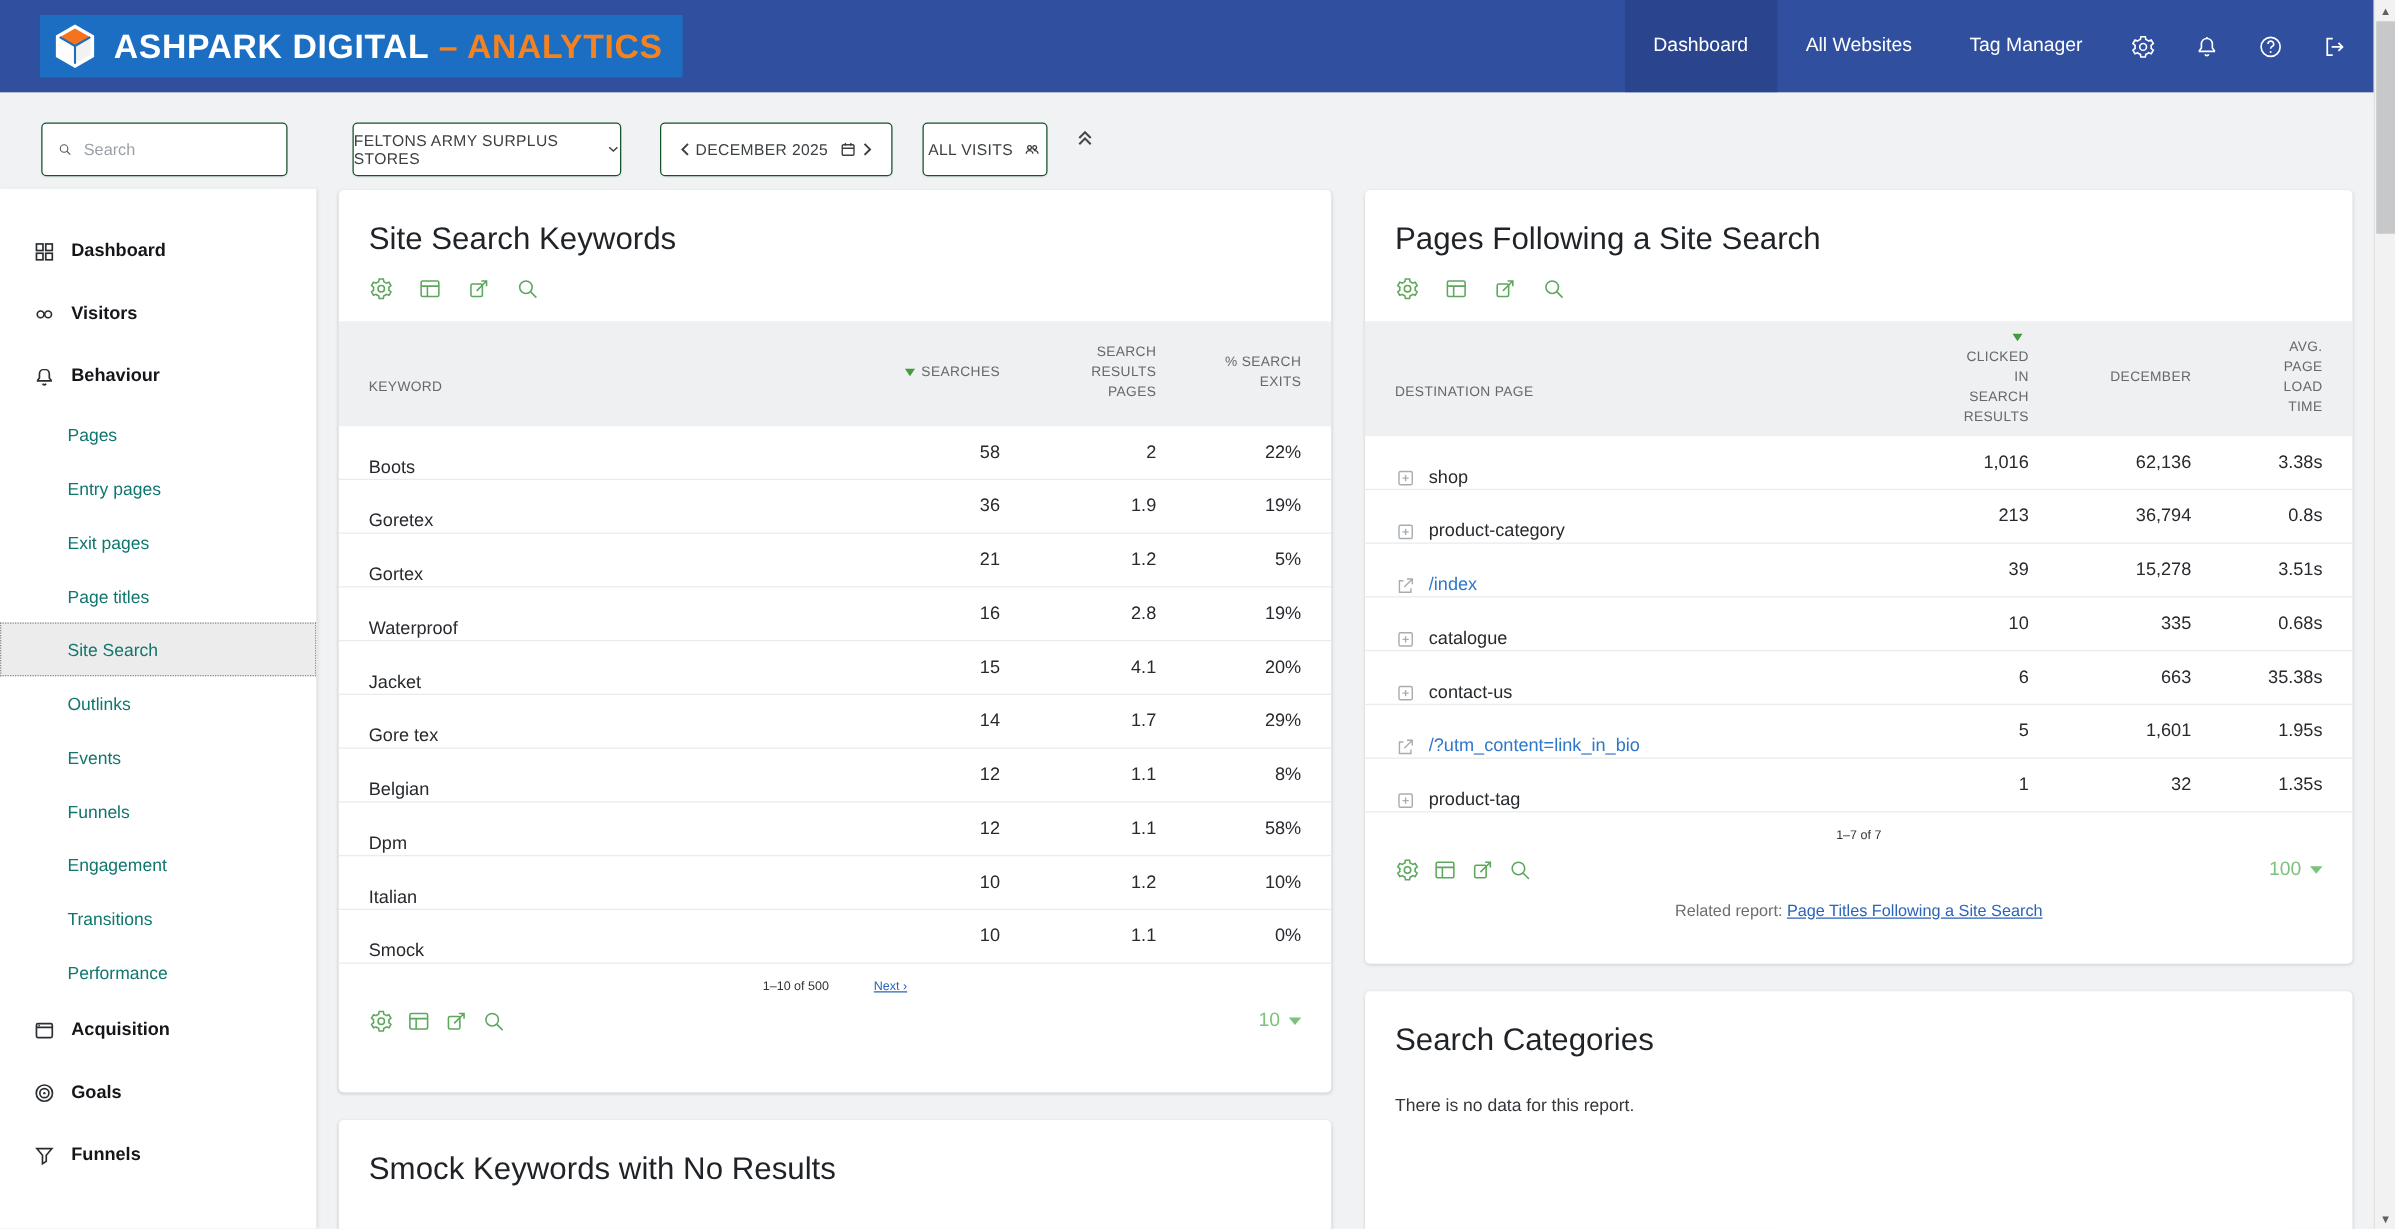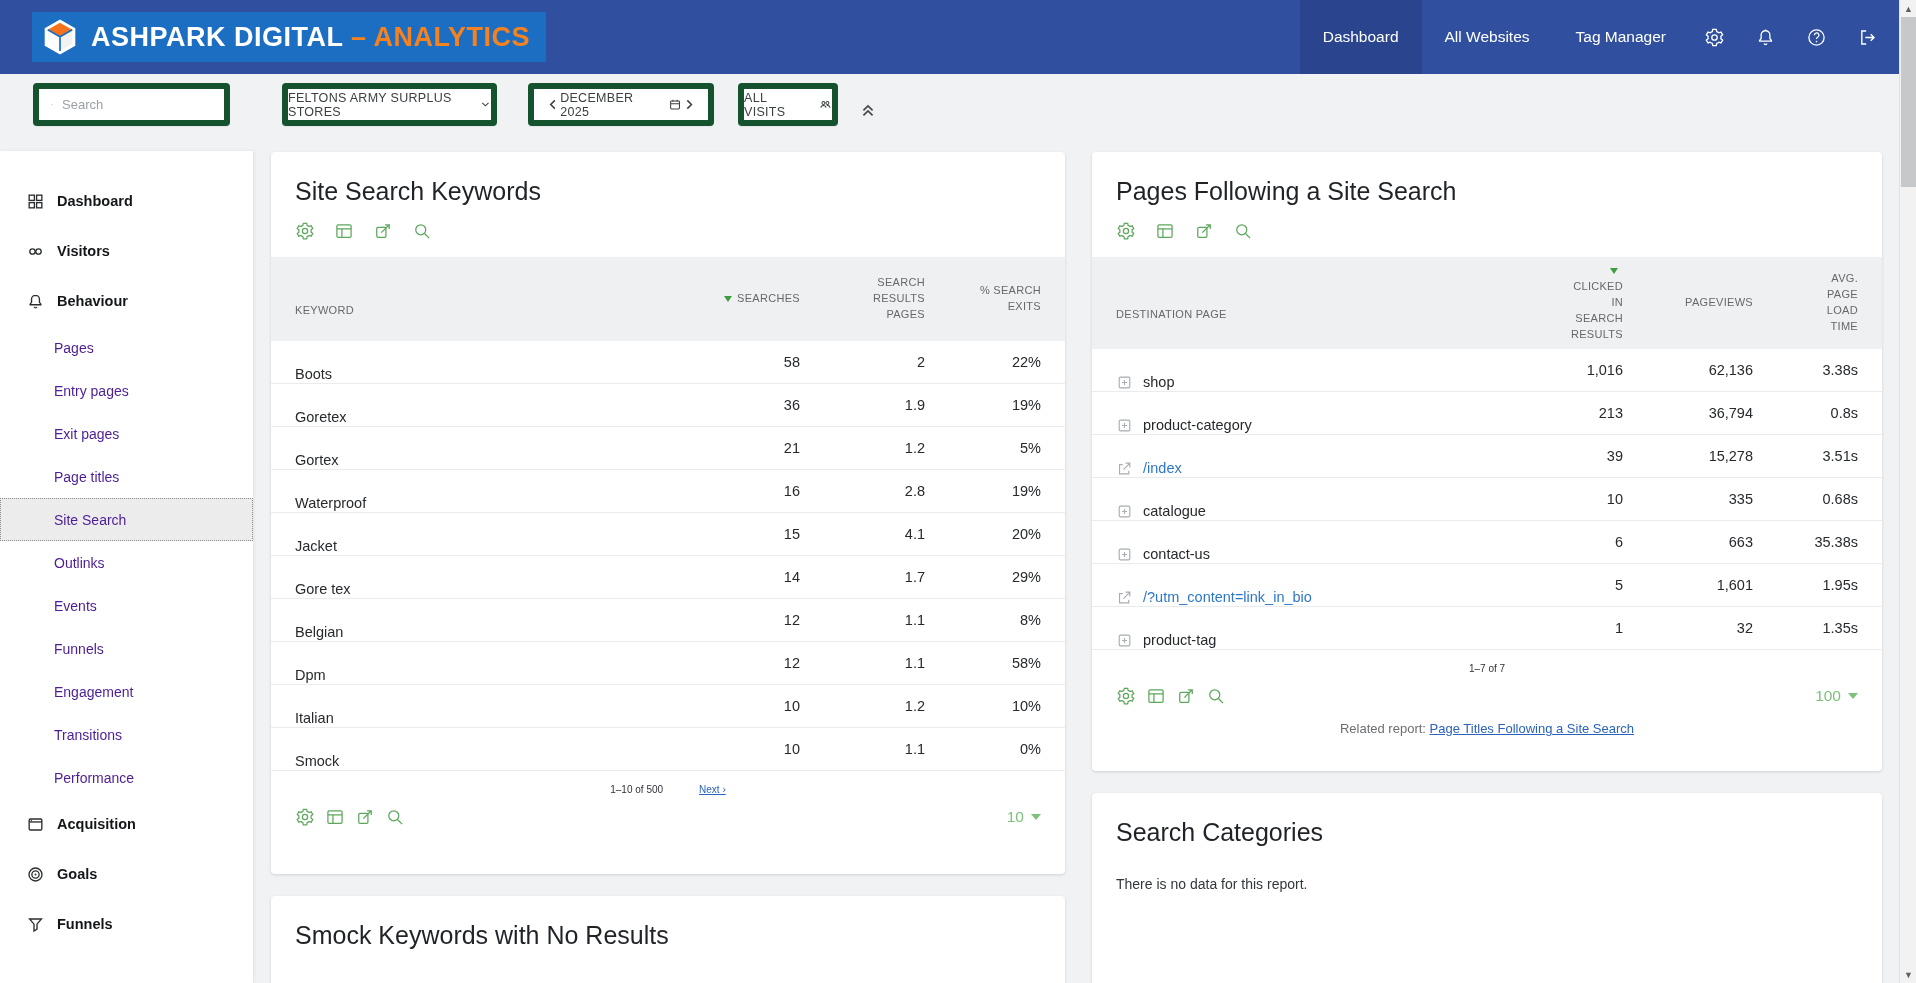--- a/index.html
+++ b/index.html
@@ -29,43 +29,43 @@
     display:flex; align-items:center; padding:0 23px; color:#fff; font-size:15.5px;
     cursor:pointer; white-space:nowrap;
   }
   .nav-item.active { background:#2a458e; }
   .nav-icon-btn { display:flex; align-items:center; justify-content:center; width:51px; color:#fff; cursor:pointer; }
   .nav-icon-btn svg { width:21px; height:21px; }
 
   
   .toolbar { position:absolute; top:74px; left:0; width:1899px; height:77px; background:#f1f2f3; }
   .tb-box {
-    position:absolute; top:9px; height:43px; background:#fff;
-    border:6px solid #14532d; border-radius:4px; box-shadow:0 1px 1px rgba(0,0,0,.05);
+    position:absolute; top:24px; height:43px; background:#fff;
+    border:1px solid #14532d; border-radius:4px; box-shadow:0 1px 1px rgba(0,0,0,.05);
     display:flex; align-items:center; font-size:12.5px; color:#3c4043; letter-spacing:.3px;
     cursor:pointer;
   }
   .tb-search { left:33px; width:197px; padding:0 12px; cursor:text; }
   .tb-search input { border:none; outline:none; font-size:13px; margin-left:9px; width:150px; color:#333; font-family:"Liberation Sans",sans-serif; background:transparent; }
   .tb-search input::placeholder { color:#9aa0a5; }
   .tb-site { left:282px; width:215px; justify-content:center; gap:10px; }
   .tb-date { left:528px; width:186px; justify-content:space-between; padding:0 12px; }
   .tb-date .date-mid { display:flex; align-items:center; gap:8px; }
   .tb-segment { left:738px; width:100px; justify-content:center; gap:8px; }
   .collapse-btn { position:absolute; left:858px; top:26px; color:#44484c; cursor:pointer; }
 
   
   .sidebar {
     position:absolute; left:0; top:151px; width:253px; height:832px;
     background:#fff; box-shadow:1px 0 3px rgba(0,0,0,.08); padding-top:25px; overflow:hidden;
   }
   .side-item { display:flex; align-items:center; cursor:pointer; }
   .side-item.lvl1 { height:50px; padding-left:26px; gap:12px; font-weight:bold; font-size:14.5px; color:#141619; }
   .side-item.lvl1 svg { width:19px; height:19px; color:#2b2e31; flex:none; }
-  .side-item.lvl2 { height:43px; padding-left:54px; font-size:14px; color:#4c1d95; }
+  .side-item.lvl2 { height:43px; padding-left:54px; font-size:14px; color:#0f766e; }
   .side-item.selected { background:#ececec; outline:1px dotted #8a8a8a; outline-offset:-1px; }
 
   
   .card { position:absolute; background:#fff; border-radius:4px; box-shadow:0 1px 3px rgba(0,0,0,.14); overflow:hidden; }
   #card-keywords   { left:271px;  top:152px; width:794px; height:722px; }
   #card-noresults  { left:271px;  top:896px; width:794px; height:260px; }
   #card-pages      { left:1092px; top:152px; width:790px; height:619px; }
   #card-categories { left:1092px; top:793px; width:790px; height:260px; }
 
   .widget-title { font-size:25px; font-weight:400; color:#1f2327; padding:25px 24px 0; }
@@ -426,21 +426,21 @@
         <circle cx="10.5" cy="10.5" r="6"></circle>
         <path d="M15 15l5.5 5.5"></path>
       </svg>
   </div>
   <div class="dtable">
     <div class="thead h-right">
       <div class="c-kw">
           <span>DESTINATION PAGE</span>
         </div>
       <div class="p-n1"><span class="wrap-58"><span class="tri-down"></span><span>CLICKED IN SEARCH RESULTS</span></span></div>
-      <div class="p-n2"><span>PAGEVIEWS</span></div>
+      <div class="p-n2"><span>DECEMBER</span></div>
       <div class="p-n3"><span class="wrap-40">AVG. PAGE LOAD TIME</span></div>
     </div>
     <div class="trow">
       <div class="c-kw">
           <span class="row-icon">
             <svg viewBox="0 0 24 24" fill="none" stroke="currentColor" stroke-width="1.6">
               <rect x="4.5" y="4.5" width="15" height="15" rx="1.8"></rect>
               <path d="M12 8.5v7M8.5 12h7"></path>
             </svg>
           </span>

